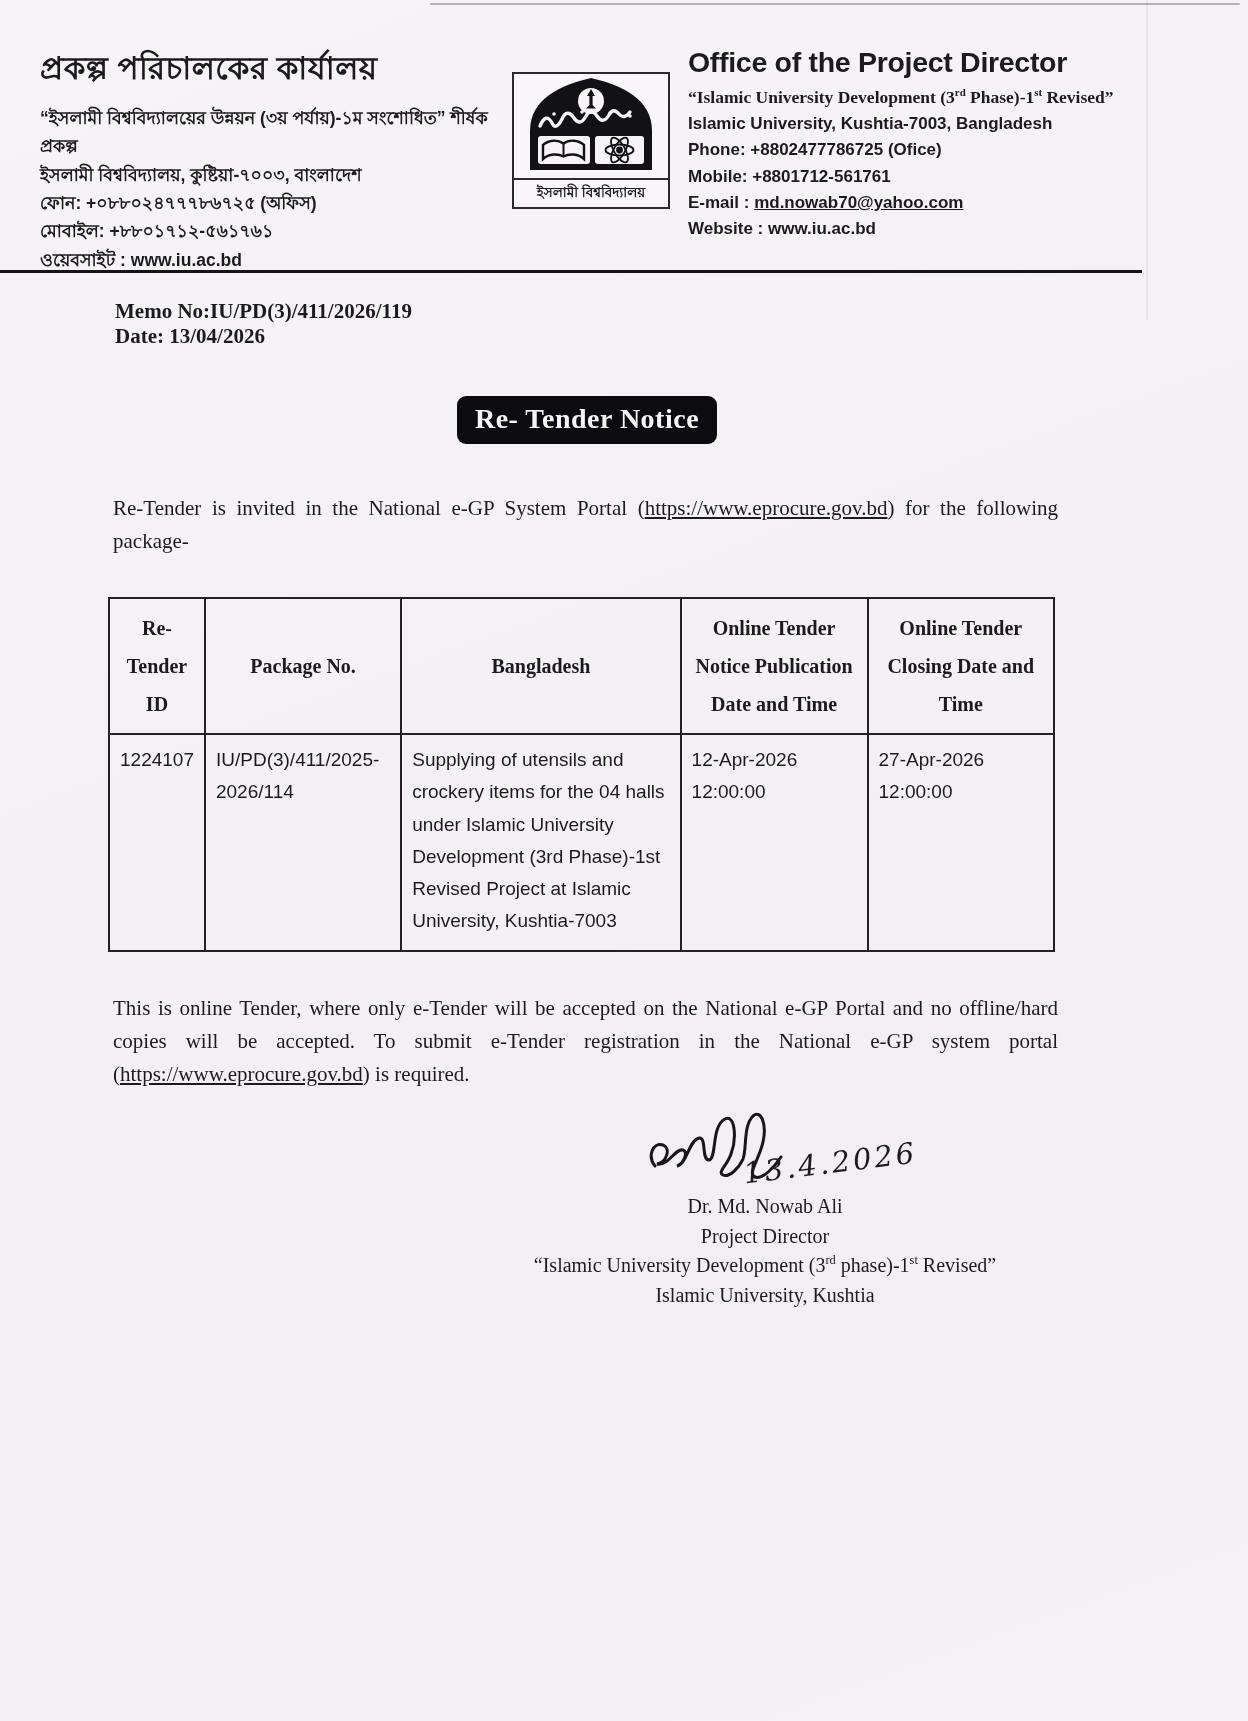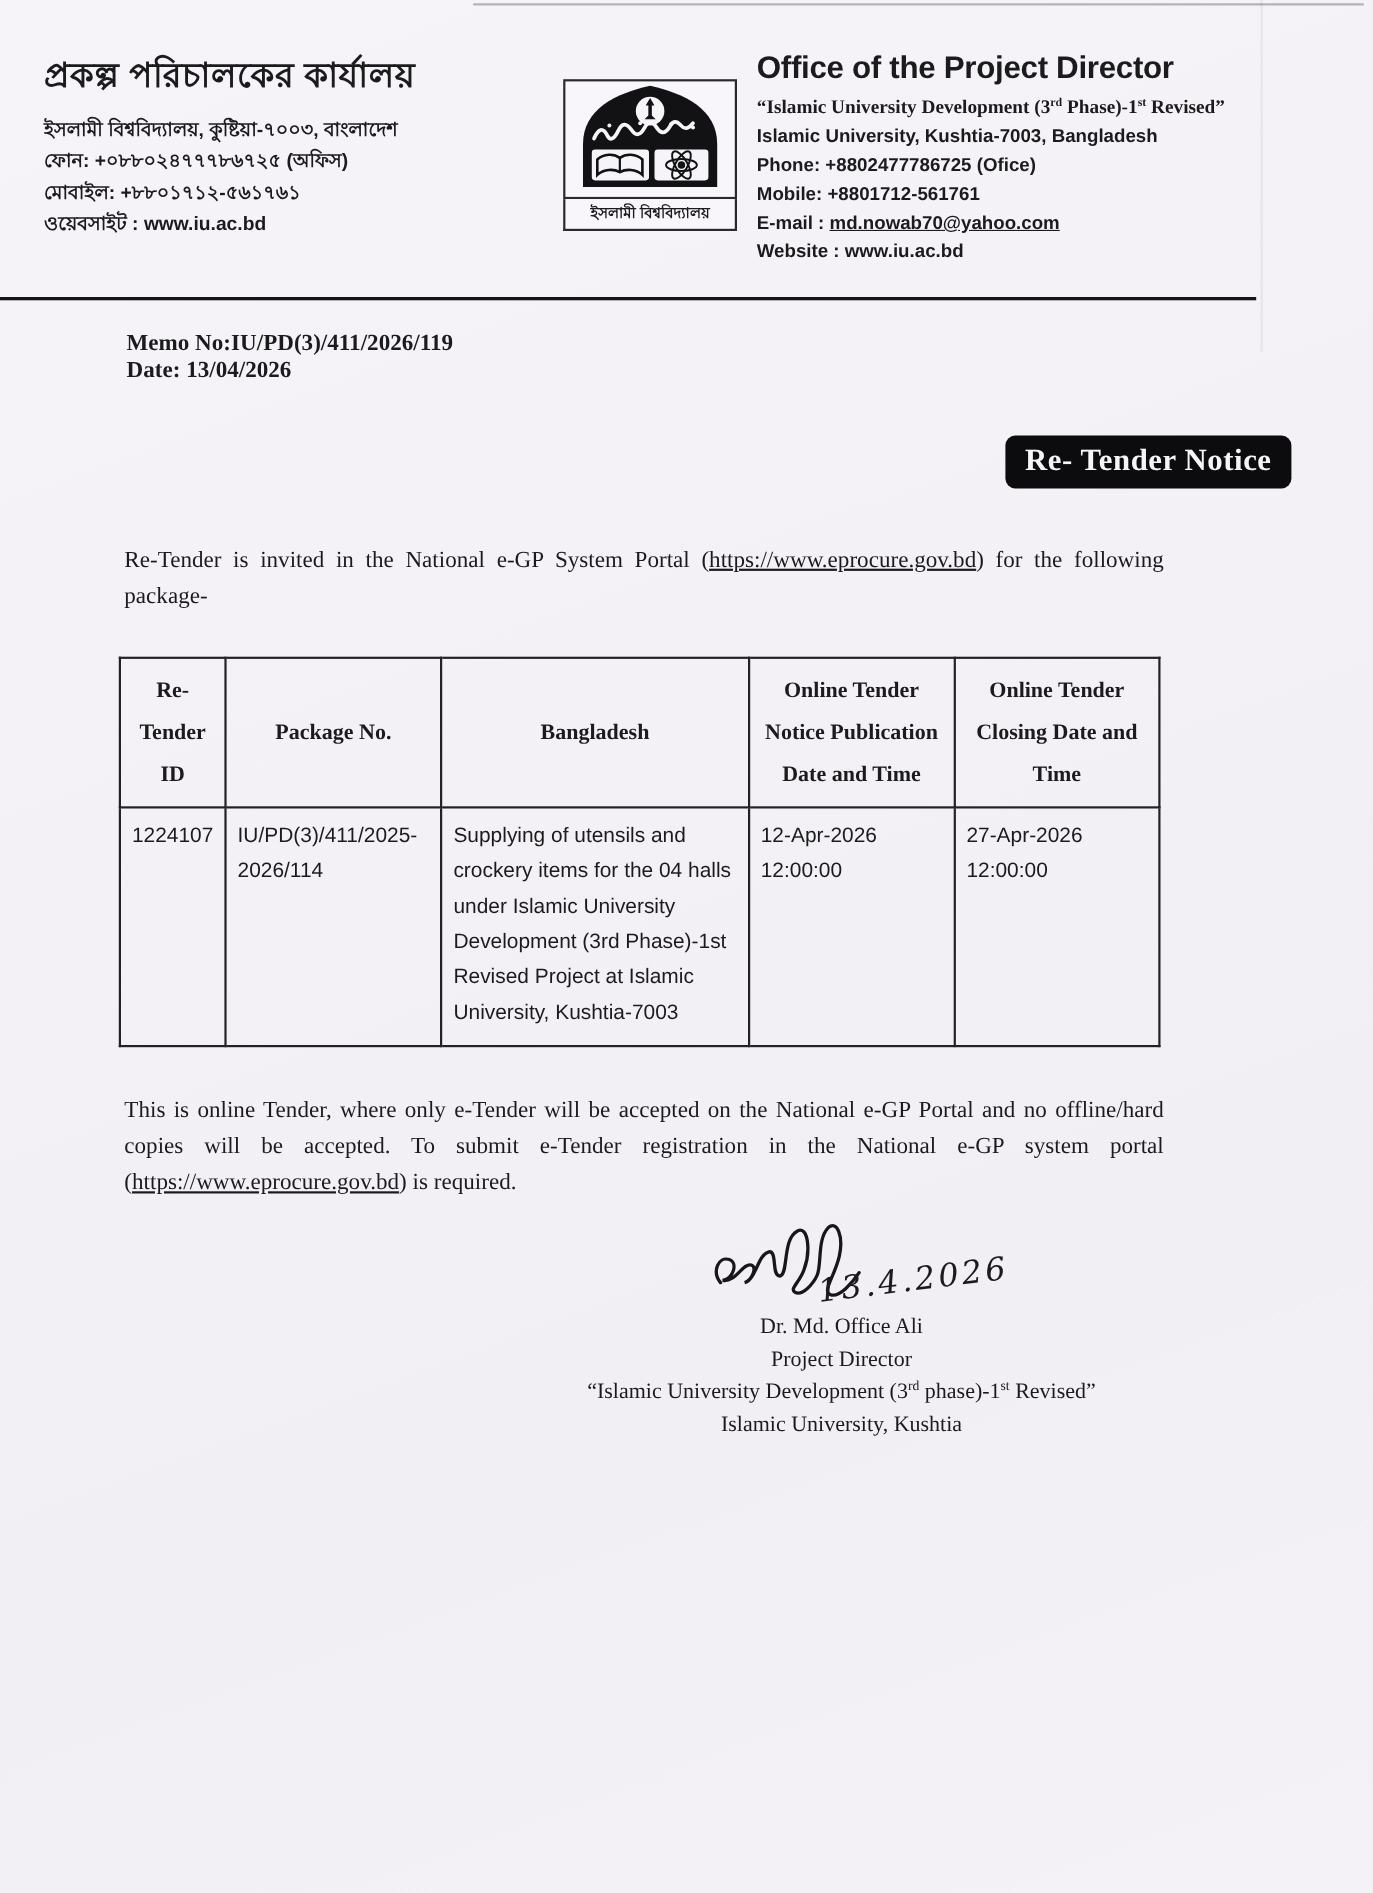--- a/index.html
+++ b/index.html
@@ -30,21 +30,21 @@
   .lh-right .en-line { font-size:17px; font-weight:bold; line-height:1.55; }
   .lh-right .ul { text-decoration:underline; }
   sup.s { font-size:.62em; vertical-align:super; line-height:0; }
 
   .rule { position:absolute; top:270px; left:0; width:1142px; height:3px; background:#141416; }
 
   
   .memo-row { position:absolute; top:299px; left:115px; width:892px; display:flex; justify-content:space-between; font-weight:bold; font-size:21px;flex-direction:column; }
 
   
-  .title-wrap { position:absolute; top:396px; left:0; width:1174px; text-align:right; }
+  .title-wrap { position:absolute; top:396px; left:0; width:1174px; text-align:center; }
   .title-badge { display:inline-block; background:#0c0c0e; color:#f6f4f8; font-weight:bold; font-size:28px; padding:7px 18px 9px; border-radius:9px; letter-spacing:.5px; }
 
   
   .para { position:absolute; left:113px; width:945px; font-size:21px; line-height:1.58; text-align:justify; }
   .para1 { top:492px; }
   .para2 { top:992px; }
   .doc-link { color:#1b1b1d; text-decoration:underline; }
 
   
   .tender-table { position:absolute; top:597px; left:108px; width:947px; border-collapse:collapse; }
@@ -65,20 +65,21 @@
 </head>
 <body>
 
 <div class="page">
 
   <div class="scan-top-line"></div>
   <div class="scan-crease"></div>
 
   <div class="lh-left">
     <div class="bn-title">প্রকল্প পরিচালকের কার্যালয়</div>
+    <div class="bn-line">“ইসলামী বিশ্ববিদ্যালয়ের উন্নয়ন (৩য় পর্যায়)-১ম সংশোধিত” শীর্ষক প্রকল্প</div>
     <div class="bn-line">ইসলামী বিশ্ববিদ্যালয়, কুষ্টিয়া-৭০০৩, বাংলাদেশ</div>
     <div class="bn-line">ফোন: +০৮৮০২৪৭৭৭৮৬৭২৫ (অফিস)</div>
     <div class="bn-line">মোবাইল: +৮৮০১৭১২-৫৬১৭৬১</div>
     <div class="bn-line"><span>ওয়েবসাইট : </span><span>www.iu.ac.bd</span></div>
   </div>
 
   <div class="lh-logo">
     <div class="logo-frame">
       <svg width="150" height="96" viewBox="0 0 150 96" xmlns="http://www.w3.org/2000/svg">
         <path d="M75,2 C44,9 14,23 14,55 L14,94 L136,94 L136,55 C136,23 106,9 75,2 Z" fill="#121215"></path>
@@ -156,19 +157,19 @@
 
   <p class="para para2"><span>This is online Tender, where only e-Tender will be accepted on the National e-GP Portal and no offline/hard copies will be accepted. To submit e-Tender registration in the National e-GP system portal (</span><span class="doc-link">https://www.eprocure.gov.bd</span><span>) is required.</span></p>
 
   <div class="sig">
     <div class="sig-art">
       <svg class="sig-svg" width="150" height="86" viewBox="0 0 150 86" xmlns="http://www.w3.org/2000/svg">
         <path d="M12,58 C4,48 10,34 20,37 C28,40 24,54 14,56 C26,58 32,40 40,42 C46,44 40,56 34,58 C44,56 46,32 56,30 C64,29 58,52 66,52 C74,51 68,18 82,11 C92,6 94,30 88,46 C84,58 74,64 80,67 C86,70 96,60 100,51 C104,41 100,18 110,8 C118,1 124,16 120,34 C116,52 104,66 112,69 C120,72 132,58 138,49" stroke="#17171a" stroke-width="3" fill="none" stroke-linecap="round"></path>
       </svg>
       <span class="sig-date">13.4.2026</span>
     </div>
-    <div class="sig-name">Dr. Md. Office Ali</div>
+    <div class="sig-name">Dr. Md. Nowab Ali</div>
     <div>Project Director</div>
     <div><span>“Islamic University Development (3</span><sup class="s">rd</sup><span> phase)-1</span><sup class="s">st</sup><span> Revised”</span></div>
     <div>Islamic University, Kushtia</div>
   </div>
 
 </div>
 
 </body></html>

